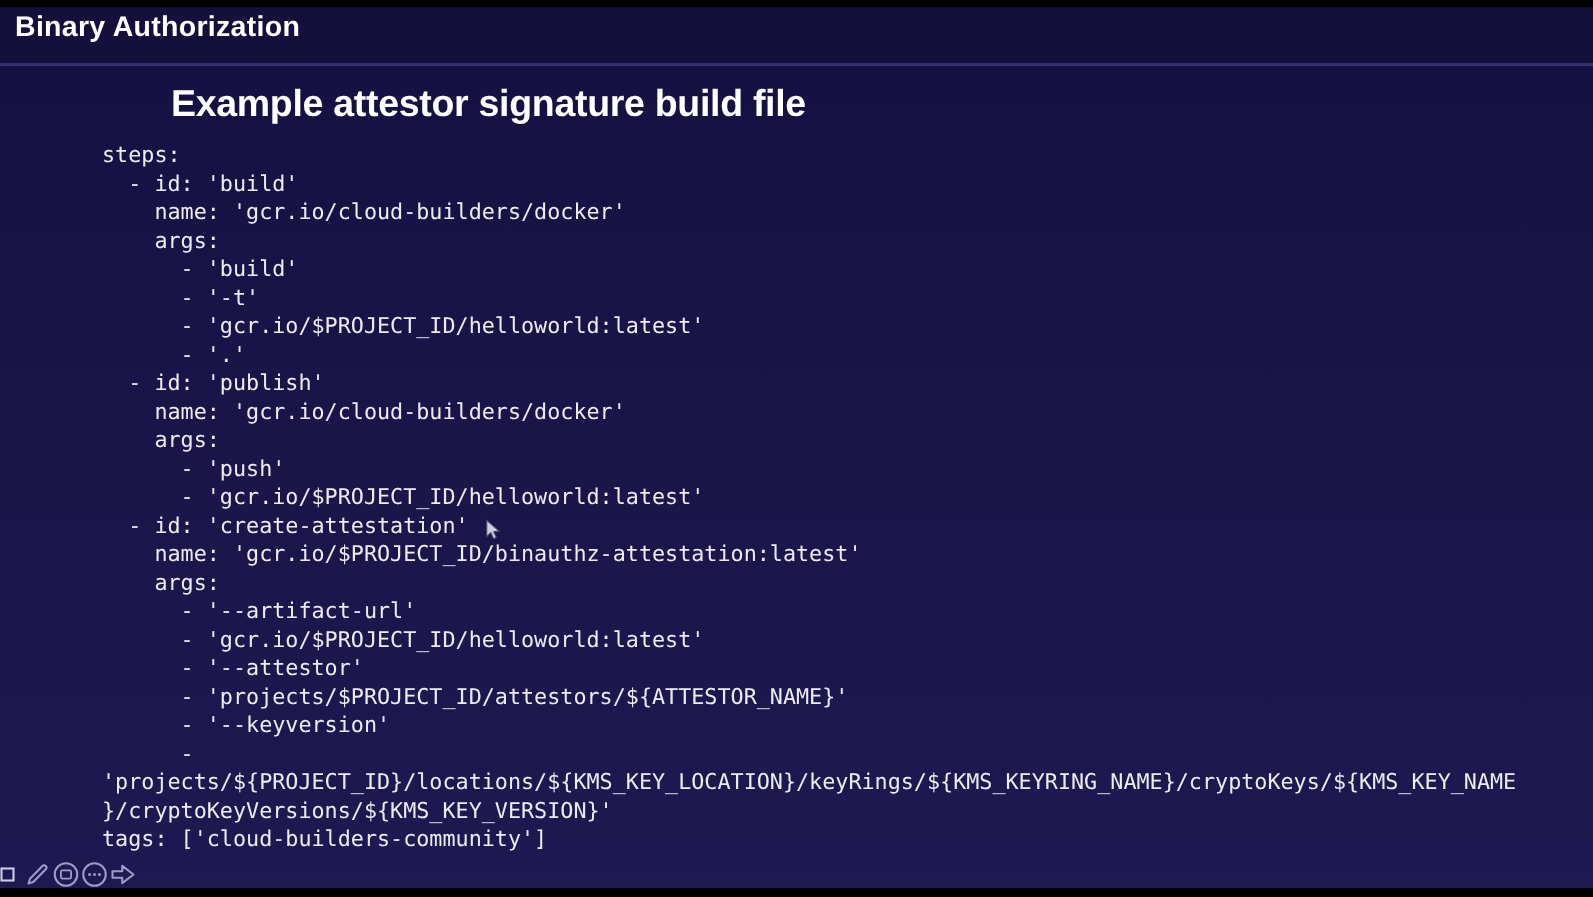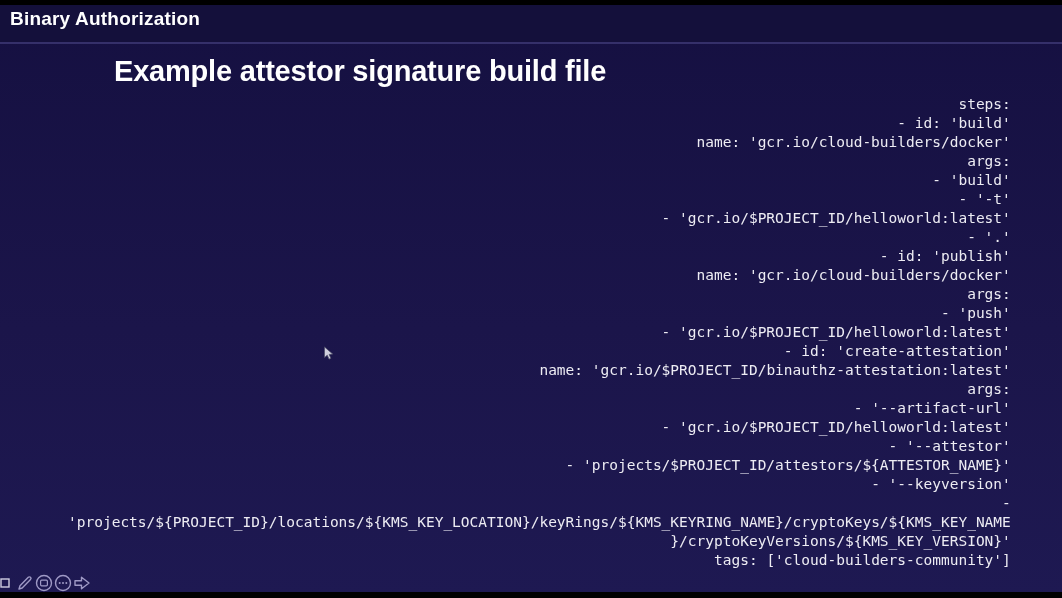--- a/index.html
+++ b/index.html
@@ -13,38 +13,37 @@
     --icon-stroke:#9f9ac6;
   }
   *{margin:0;padding:0;box-sizing:border-box;}
   html,body{background:#222;}
   .screen{
     position:relative;
     width:1062px;height:598px;
     overflow:hidden;
     font-family:"Liberation Sans",sans-serif;
     background:linear-gradient(180deg,var(--main-bg-top) 0%,var(--main-bg-mid) 55%,var(--main-bg-bottom) 100%);
-    text-align:right;
   }
   .letterbox-top{position:absolute;left:0;top:0;width:100%;height:5px;background:var(--letterbox);}
   .letterbox-bottom{position:absolute;left:0;bottom:0;width:100%;height:6px;background:var(--letterbox);}
   .header-band{
     position:absolute;left:0;top:5px;width:100%;height:37px;
     background:var(--header-bg);
   }
   .header-title{
     position:absolute;left:10px;top:3px;
     font-size:19px;font-weight:700;color:#ffffff;letter-spacing:.2px;
   }
   .header-divider{
     position:absolute;left:0;top:42px;width:100%;height:2px;background:var(--divider);
   }
   .slide-title{
     position:absolute;left:114px;top:55px;
-    font-size:29px;font-weight:700;color:#ffffff;letter-spacing:-.2px;
+    font-size:25px;font-weight:700;color:#ffffff;letter-spacing:-.2px;
     white-space:nowrap;
   }
   .code{
     position:absolute;left:68px;top:95px;
     font-family:"DejaVu Sans Mono","Liberation Mono",monospace;
     font-size:14.5px;line-height:19px;
     color:var(--text);
     white-space:pre;
     letter-spacing:0;
   }

